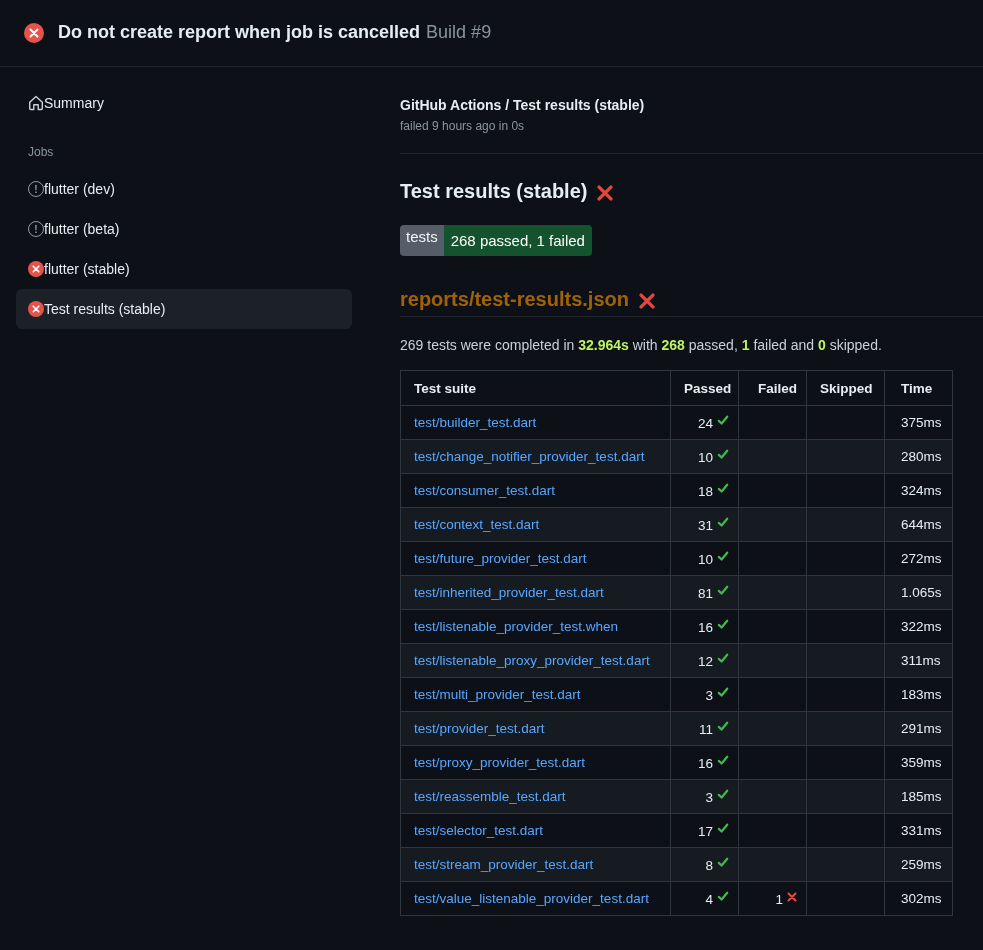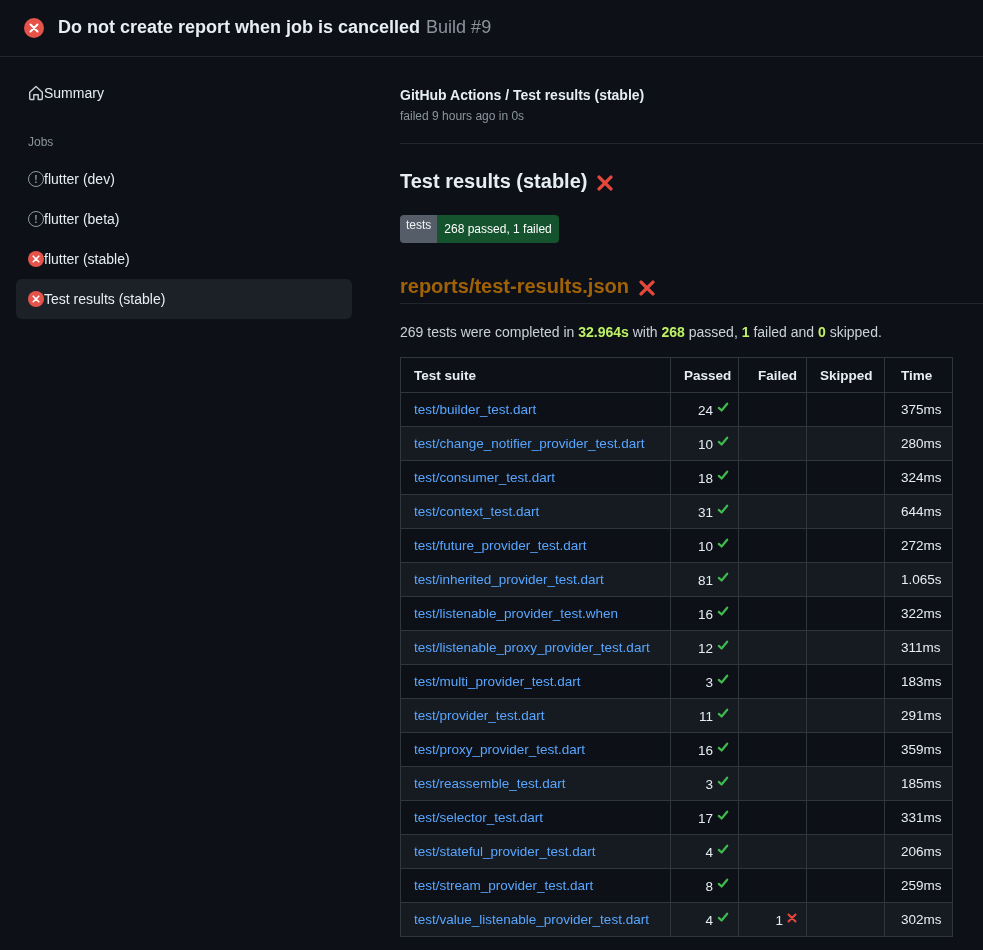--- a/index.html
+++ b/index.html
@@ -8,21 +8,21 @@
     background:#0d1117;
     color:#e6edf3;
     font-family:"Liberation Sans","DejaVu Sans",sans-serif;
     overflow:hidden;
   }
   a { text-decoration:none; }
 
   
   .header {
     display:flex; align-items:center; gap:14px;
-    height:57px; padding:0 24px;
+    height:67px; padding:0 24px;
     border-bottom:1px solid #21262d;
   }
   .header h1 { font-size:18px; font-weight:700; line-height:1.2; }
   .build { color:#8b949e; font-weight:400; margin-left:6px; }
 
   
   .x-circle {
     display:inline-flex; align-items:center; justify-content:center;
     border-radius:50%; background:#e5534b; flex:none;
   }
@@ -57,21 +57,21 @@
   .meta { font-size:12px; color:#8b949e; margin-top:6px; }
   .rule { height:1px; background:#21262d; margin:20px -31px 0 0; }
 
   .check-title {
     margin-top:26px; font-size:20px; font-weight:700;
     display:flex; align-items:center;
   }
 
   .badge {
     display:inline-flex; margin-top:22px;
-    font-size:12px; line-height:1; border-radius:4px; overflow:hidden;
+    font-size:15px; line-height:1; border-radius:4px; overflow:hidden;
     font-weight:400;
   }
   .badge .lbl { background:#555e68; color:#f0f3f6; padding:4px 6px; }
   .badge .val { background:#14532d; color:#ffffff; padding:8px 7px; }
 
   .report-heading {
     margin:32px -31px 0 0;
     padding-bottom:5px;
     border-bottom:1px solid #21262d;
     font-size:20px; font-weight:700;
@@ -311,29 +311,20 @@
           <tr>
             <td class="suite"><a href="#" class="suite-link">test/selector_test.dart</a></td>
             <td class="num"><span class="cell-val">17</span><span class="cell-ic"><svg width="12" height="12" viewBox="0 0 12 12" aria-hidden="true">
                   <path d="M1.8 6.9 L4.6 9.5 L10.2 2.7" stroke="#3fb950" stroke-width="2.2" stroke-linecap="round" stroke-linejoin="round" fill="none"></path>
                 </svg></span></td>
             <td class="num"></td>
             <td class="skip"></td>
             <td class="time">331ms</td>
           </tr>
           <tr>
-            <td class="suite"><a href="#" class="suite-link">test/stateful_provider_test.dart</a></td>
-            <td class="num"><span class="cell-val">4</span><span class="cell-ic"><svg width="12" height="12" viewBox="0 0 12 12" aria-hidden="true">
-                  <path d="M1.8 6.9 L4.6 9.5 L10.2 2.7" stroke="#3fb950" stroke-width="2.2" stroke-linecap="round" stroke-linejoin="round" fill="none"></path>
-                </svg></span></td>
-            <td class="num"></td>
-            <td class="skip"></td>
-            <td class="time">206ms</td>
-          </tr>
-          <tr>
             <td class="suite"><a href="#" class="suite-link">test/stream_provider_test.dart</a></td>
             <td class="num"><span class="cell-val">8</span><span class="cell-ic"><svg width="12" height="12" viewBox="0 0 12 12" aria-hidden="true">
                   <path d="M1.8 6.9 L4.6 9.5 L10.2 2.7" stroke="#3fb950" stroke-width="2.2" stroke-linecap="round" stroke-linejoin="round" fill="none"></path>
                 </svg></span></td>
             <td class="num"></td>
             <td class="skip"></td>
             <td class="time">259ms</td>
           </tr>
           <tr>
             <td class="suite"><a href="#" class="suite-link">test/value_listenable_provider_test.dart</a></td>

